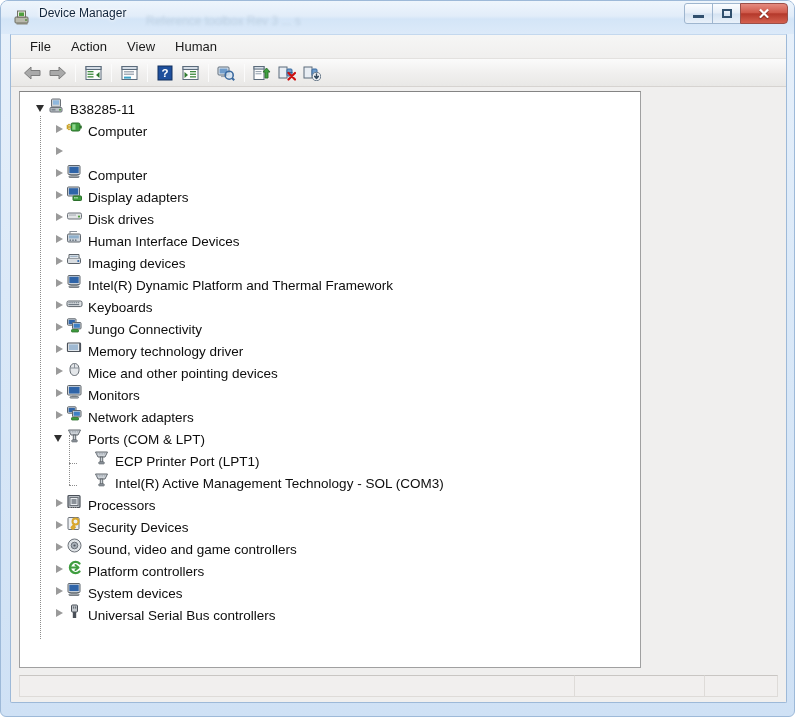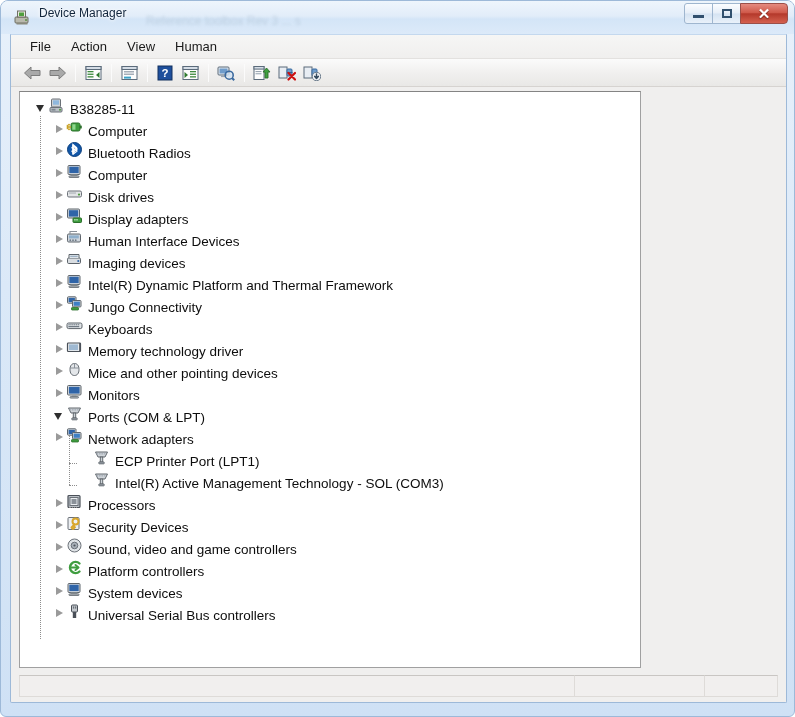--- a/index.html
+++ b/index.html
@@ -405,61 +405,56 @@
                   <path d="M1.5 5.8 L1.5 10.2" stroke="#c9a227" stroke-width="1.6"></path>
                   <circle cx="3" cy="5.8" r="1" fill="#c9a227"></circle>
                   <circle cx="3" cy="10.2" r="1" fill="#c9a227"></circle>
                 </svg></span><span class="label">Computer</span></span>
           </div>
           <div class="row">
             <div style="flex: 0 0 30px; height: 22px;"></div>
             <div class="tw">
               <div class="tri"></div>
             </div>
-            <span class=""><span class="ico"><svg width="17" height="17" viewBox="0 0 17 17">
-                  <circle cx="8.5" cy="8.5" r="7" fill="#1257a8" stroke="#0c3f7d" stroke-width="1"></circle>
-                  <path d="M7 5 L11 8 L7 11.5 L7 3.8 L11 7 " fill="none" stroke="#ffffff" stroke-width="1.4"></path>
-                  <path d="M7 3.8 L7 13.2 L11 10 L5.5 6.4 M11 7 L5.5 10.6" fill="none" stroke="#ffffff" stroke-width="1.4" stroke-linejoin="round"></path>
-                </svg></span><span class="label">Bluetooth Radios</span></span>
           </div>
           <div class="row">
             <div style="flex: 0 0 30px; height: 22px;"></div>
             <div class="tw">
               <div class="tri"></div>
             </div>
             <span class=""><span class="ico"><svg width="17" height="17" viewBox="0 0 17 17">
                   <rect x="2" y="2.5" width="12" height="9" rx="1" fill="#d7dbde" stroke="#5d646b" stroke-width="1"></rect>
                   <rect x="3.3" y="3.7" width="9.4" height="6.4" fill="#2f64a8"></rect>
                   <rect x="4.5" y="11.5" width="7" height="1.4" fill="#9aa1a8"></rect>
                   <rect x="3" y="12.9" width="10" height="1.6" rx=".6" fill="#b6bcc2" stroke="#5d646b" stroke-width=".8"></rect>
                 </svg></span><span class="label">Computer</span></span>
-          </div>
-          <div class="row">
-            <div style="flex: 0 0 30px; height: 22px;"></div>
-            <div class="tw">
-              <div class="tri"></div>
-            </div>
-            <span class=""><span class="ico"><svg width="17" height="17" viewBox="0 0 17 17">
-                  <rect x="1.5" y="6" width="14" height="6" rx="1.4" fill="#e2e4e6" stroke="#6b7178" stroke-width="1"></rect>
-                  <rect x="3" y="7.4" width="7" height="1.3" fill="#b4b9be"></rect>
-                  <circle cx="13" cy="9.6" r="1.1" fill="#4f9e3d"></circle>
-                </svg></span><span class="label">Disk drives</span></span>
           </div>
           <div class="row">
             <div style="flex: 0 0 30px; height: 22px;"></div>
             <div class="tw">
               <div class="tri"></div>
             </div>
             <span class=""><span class="ico"><svg width="17" height="17" viewBox="0 0 17 17">
                   <rect x="1.5" y="2" width="12" height="9" rx="1" fill="#d7dbde" stroke="#5d646b" stroke-width="1"></rect>
                   <rect x="2.8" y="3.2" width="9.4" height="6.4" fill="#2f64a8"></rect>
                   <rect x="7" y="11" width="8.5" height="4.5" rx=".7" fill="#3f9d3f" stroke="#2b6f2b" stroke-width="1"></rect>
                   <rect x="8.2" y="12.2" width="1.4" height="1.2" fill="#d8f0d8"></rect>
                   <rect x="10.3" y="12.2" width="1.4" height="1.2" fill="#d8f0d8"></rect>
                 </svg></span><span class="label">Display adapters</span></span>
+          </div>
+          <div class="row">
+            <div style="flex: 0 0 30px; height: 22px;"></div>
+            <div class="tw">
+              <div class="tri"></div>
+            </div>
+            <span class=""><span class="ico"><svg width="17" height="17" viewBox="0 0 17 17">
+                  <rect x="1.5" y="6" width="14" height="6" rx="1.4" fill="#e2e4e6" stroke="#6b7178" stroke-width="1"></rect>
+                  <rect x="3" y="7.4" width="7" height="1.3" fill="#b4b9be"></rect>
+                  <circle cx="13" cy="9.6" r="1.1" fill="#4f9e3d"></circle>
+                </svg></span><span class="label">Disk drives</span></span>
           </div>
           <div class="row">
             <div style="flex: 0 0 30px; height: 22px;"></div>
             <div class="tw">
               <div class="tri"></div>
             </div>
             <span class=""><span class="ico"><svg width="17" height="17" viewBox="0 0 17 17">
                   <rect x="1.5" y="5" width="13" height="8" rx="1.2" fill="#cfd6dd" stroke="#5d646b" stroke-width="1"></rect>
                   <rect x="3" y="6.4" width="9.8" height="3" fill="#8fb0cc"></rect>
                   <circle cx="4.3" cy="11.2" r=".9" fill="#6f7a85"></circle>
@@ -484,33 +479,20 @@
             <div style="flex: 0 0 30px; height: 22px;"></div>
             <div class="tw">
               <div class="tri"></div>
             </div>
             <span class=""><span class="ico"><svg width="17" height="17" viewBox="0 0 17 17">
                   <rect x="2" y="2.5" width="12" height="9" rx="1" fill="#d7dbde" stroke="#5d646b" stroke-width="1"></rect>
                   <rect x="3.3" y="3.7" width="9.4" height="6.4" fill="#2f64a8"></rect>
                   <rect x="4.5" y="11.5" width="7" height="1.4" fill="#9aa1a8"></rect>
                   <rect x="3" y="12.9" width="10" height="1.6" rx=".6" fill="#b6bcc2" stroke="#5d646b" stroke-width=".8"></rect>
                 </svg></span><span class="label">Intel(R) Dynamic Platform and Thermal Framework</span></span>
-          </div>
-          <div class="row">
-            <div style="flex: 0 0 30px; height: 22px;"></div>
-            <div class="tw">
-              <div class="tri"></div>
-            </div>
-            <span class=""><span class="ico"><svg width="17" height="17" viewBox="0 0 17 17">
-                  <rect x="1.5" y="1.8" width="8.5" height="6.4" rx=".8" fill="#d7dbde" stroke="#5d646b" stroke-width="1"></rect>
-                  <rect x="2.6" y="2.9" width="6.3" height="4.2" fill="#2f64a8"></rect>
-                  <rect x="6.5" y="5.5" width="8.5" height="6.4" rx=".8" fill="#d7dbde" stroke="#5d646b" stroke-width="1"></rect>
-                  <rect x="7.6" y="6.6" width="6.3" height="4.2" fill="#3f7fc4"></rect>
-                  <rect x="5.5" y="12.6" width="7" height="2.4" rx=".6" fill="#3f9d3f" stroke="#2b6f2b" stroke-width=".8"></rect>
-                </svg></span><span class="label">Jungo Connectivity</span></span>
           </div>
           <div class="row">
             <div style="flex: 0 0 30px; height: 22px;"></div>
             <div class="tw">
               <div class="tri"></div>
             </div>
             <span class=""><span class="ico"><svg width="17" height="17" viewBox="0 0 17 17">
                   <rect x="1" y="6" width="15" height="5.6" rx="1.6" fill="#dfe3e6" stroke="#5d646b" stroke-width="1"></rect>
                   <rect x="2.4" y="7.2" width="1.3" height="1.1" fill="#707a84"></rect>
                   <rect x="4.3" y="7.2" width="1.3" height="1.1" fill="#707a84"></rect>
@@ -520,20 +502,33 @@
                   <rect x="11.9" y="7.2" width="1.3" height="1.1" fill="#707a84"></rect>
                   <rect x="2.4" y="9" width="10.8" height="1.2" fill="#707a84"></rect>
                 </svg></span><span class="label">Keyboards</span></span>
           </div>
           <div class="row">
             <div style="flex: 0 0 30px; height: 22px;"></div>
             <div class="tw">
               <div class="tri"></div>
             </div>
             <span class=""><span class="ico"><svg width="17" height="17" viewBox="0 0 17 17">
+                  <rect x="1.5" y="1.8" width="8.5" height="6.4" rx=".8" fill="#d7dbde" stroke="#5d646b" stroke-width="1"></rect>
+                  <rect x="2.6" y="2.9" width="6.3" height="4.2" fill="#2f64a8"></rect>
+                  <rect x="6.5" y="5.5" width="8.5" height="6.4" rx=".8" fill="#d7dbde" stroke="#5d646b" stroke-width="1"></rect>
+                  <rect x="7.6" y="6.6" width="6.3" height="4.2" fill="#3f7fc4"></rect>
+                  <rect x="5.5" y="12.6" width="7" height="2.4" rx=".6" fill="#3f9d3f" stroke="#2b6f2b" stroke-width=".8"></rect>
+                </svg></span><span class="label">Jungo Connectivity</span></span>
+          </div>
+          <div class="row">
+            <div style="flex: 0 0 30px; height: 22px;"></div>
+            <div class="tw">
+              <div class="tri"></div>
+            </div>
+            <span class=""><span class="ico"><svg width="17" height="17" viewBox="0 0 17 17">
                   <rect x="1.5" y="4" width="13" height="8.5" rx=".8" fill="#e9ecef" stroke="#4a5058" stroke-width="1.2"></rect>
                   <rect x="3" y="5.4" width="9" height="5.7" fill="#9fb9d2"></rect>
                   <rect x="13.2" y="4" width="1.3" height="8.5" fill="#4a5058"></rect>
                 </svg></span><span class="label">Memory technology driver</span></span>
           </div>
           <div class="row">
             <div style="flex: 0 0 30px; height: 22px;"></div>
             <div class="tw">
               <div class="tri"></div>
             </div>
@@ -547,50 +542,50 @@
             <div style="flex: 0 0 30px; height: 22px;"></div>
             <div class="tw">
               <div class="tri"></div>
             </div>
             <span class=""><span class="ico"><svg width="17" height="17" viewBox="0 0 17 17">
                   <rect x="1.5" y="2.5" width="13.5" height="9.5" rx="1" fill="#d7dbde" stroke="#5d646b" stroke-width="1"></rect>
                   <rect x="2.9" y="3.8" width="10.7" height="6.8" fill="#2f64a8"></rect>
                   <rect x="6" y="12" width="4.5" height="1.6" fill="#9aa1a8"></rect>
                   <rect x="4" y="13.6" width="8.5" height="1.5" rx=".6" fill="#b6bcc2" stroke="#5d646b" stroke-width=".8"></rect>
                 </svg></span><span class="label">Monitors</span></span>
+          </div>
+          <div class="row">
+            <div style="flex: 0 0 30px; height: 22px;"></div>
+            <div class="tw">
+              <div class="tri"></div>
+            </div>
+            <span class=""><span class="ico"><svg width="17" height="17" viewBox="0 0 17 17">
+                  <rect x="1.5" y="1.8" width="8.5" height="6.4" rx=".8" fill="#d7dbde" stroke="#5d646b" stroke-width="1"></rect>
+                  <rect x="2.6" y="2.9" width="6.3" height="4.2" fill="#2f64a8"></rect>
+                  <rect x="6.5" y="5.5" width="8.5" height="6.4" rx=".8" fill="#d7dbde" stroke="#5d646b" stroke-width="1"></rect>
+                  <rect x="7.6" y="6.6" width="6.3" height="4.2" fill="#3f7fc4"></rect>
+                  <rect x="5.5" y="12.6" width="7" height="2.4" rx=".6" fill="#3f9d3f" stroke="#2b6f2b" stroke-width=".8"></rect>
+                </svg></span><span class="label">Network adapters</span></span>
           </div>
           <div class="row">
             <div style="flex: 0 0 30px; height: 22px;"></div>
             <div class="tw">
               <div class="tri open"></div>
             </div>
             <span class=""><span class="ico"><svg width="17" height="17" viewBox="0 0 17 17">
                   <path d="M2.5 3 L14.5 3 L12 8 L5 8 Z" fill="#cfd4d9" stroke="#62696f" stroke-width="1" stroke-linejoin="round"></path>
                   <rect x="3.6" y="4.1" width="1.6" height="1.4" fill="#a8b0b8"></rect>
                   <rect x="6" y="4.1" width="1.6" height="1.4" fill="#a8b0b8"></rect>
                   <rect x="8.4" y="4.1" width="1.6" height="1.4" fill="#a8b0b8"></rect>
                   <rect x="10.8" y="4.1" width="1.6" height="1.4" fill="#a8b0b8"></rect>
                   <rect x="7.3" y="8" width="2.4" height="5" fill="#cfd4d9" stroke="#62696f" stroke-width="1"></rect>
                   <rect x="5.8" y="13" width="5.4" height="1.8" rx=".5" fill="#a8b0b8" stroke="#62696f" stroke-width="1"></rect>
                 </svg></span><span class="label">Ports (COM &amp; LPT)</span></span>
           </div>
           <div class="row">
-            <div style="flex: 0 0 30px; height: 22px;"></div>
-            <div class="tw">
-              <div class="tri"></div>
-            </div>
-            <span class=""><span class="ico"><svg width="17" height="17" viewBox="0 0 17 17">
-                  <rect x="1.5" y="1.8" width="8.5" height="6.4" rx=".8" fill="#d7dbde" stroke="#5d646b" stroke-width="1"></rect>
-                  <rect x="2.6" y="2.9" width="6.3" height="4.2" fill="#2f64a8"></rect>
-                  <rect x="6.5" y="5.5" width="8.5" height="6.4" rx=".8" fill="#d7dbde" stroke="#5d646b" stroke-width="1"></rect>
-                  <rect x="7.6" y="6.6" width="6.3" height="4.2" fill="#3f7fc4"></rect>
-                  <rect x="5.5" y="12.6" width="7" height="2.4" rx=".6" fill="#3f9d3f" stroke="#2b6f2b" stroke-width=".8"></rect>
-                </svg></span><span class="label">Network adapters</span></span>
-          </div>
-          <div class="row">
             <div style="flex: 0 0 57px; height: 22px;"></div>
             <div class="tw"></div>
             <span class=""><span class="ico"><svg width="17" height="17" viewBox="0 0 17 17">
                   <path d="M2.5 3 L14.5 3 L12 8 L5 8 Z" fill="#cfd4d9" stroke="#62696f" stroke-width="1" stroke-linejoin="round"></path>
                   <rect x="3.6" y="4.1" width="1.6" height="1.4" fill="#a8b0b8"></rect>
                   <rect x="6" y="4.1" width="1.6" height="1.4" fill="#a8b0b8"></rect>
                   <rect x="8.4" y="4.1" width="1.6" height="1.4" fill="#a8b0b8"></rect>
                   <rect x="10.8" y="4.1" width="1.6" height="1.4" fill="#a8b0b8"></rect>
                   <rect x="7.3" y="8" width="2.4" height="5" fill="#cfd4d9" stroke="#62696f" stroke-width="1"></rect>
                   <rect x="5.8" y="13" width="5.4" height="1.8" rx=".5" fill="#a8b0b8" stroke="#62696f" stroke-width="1"></rect>

